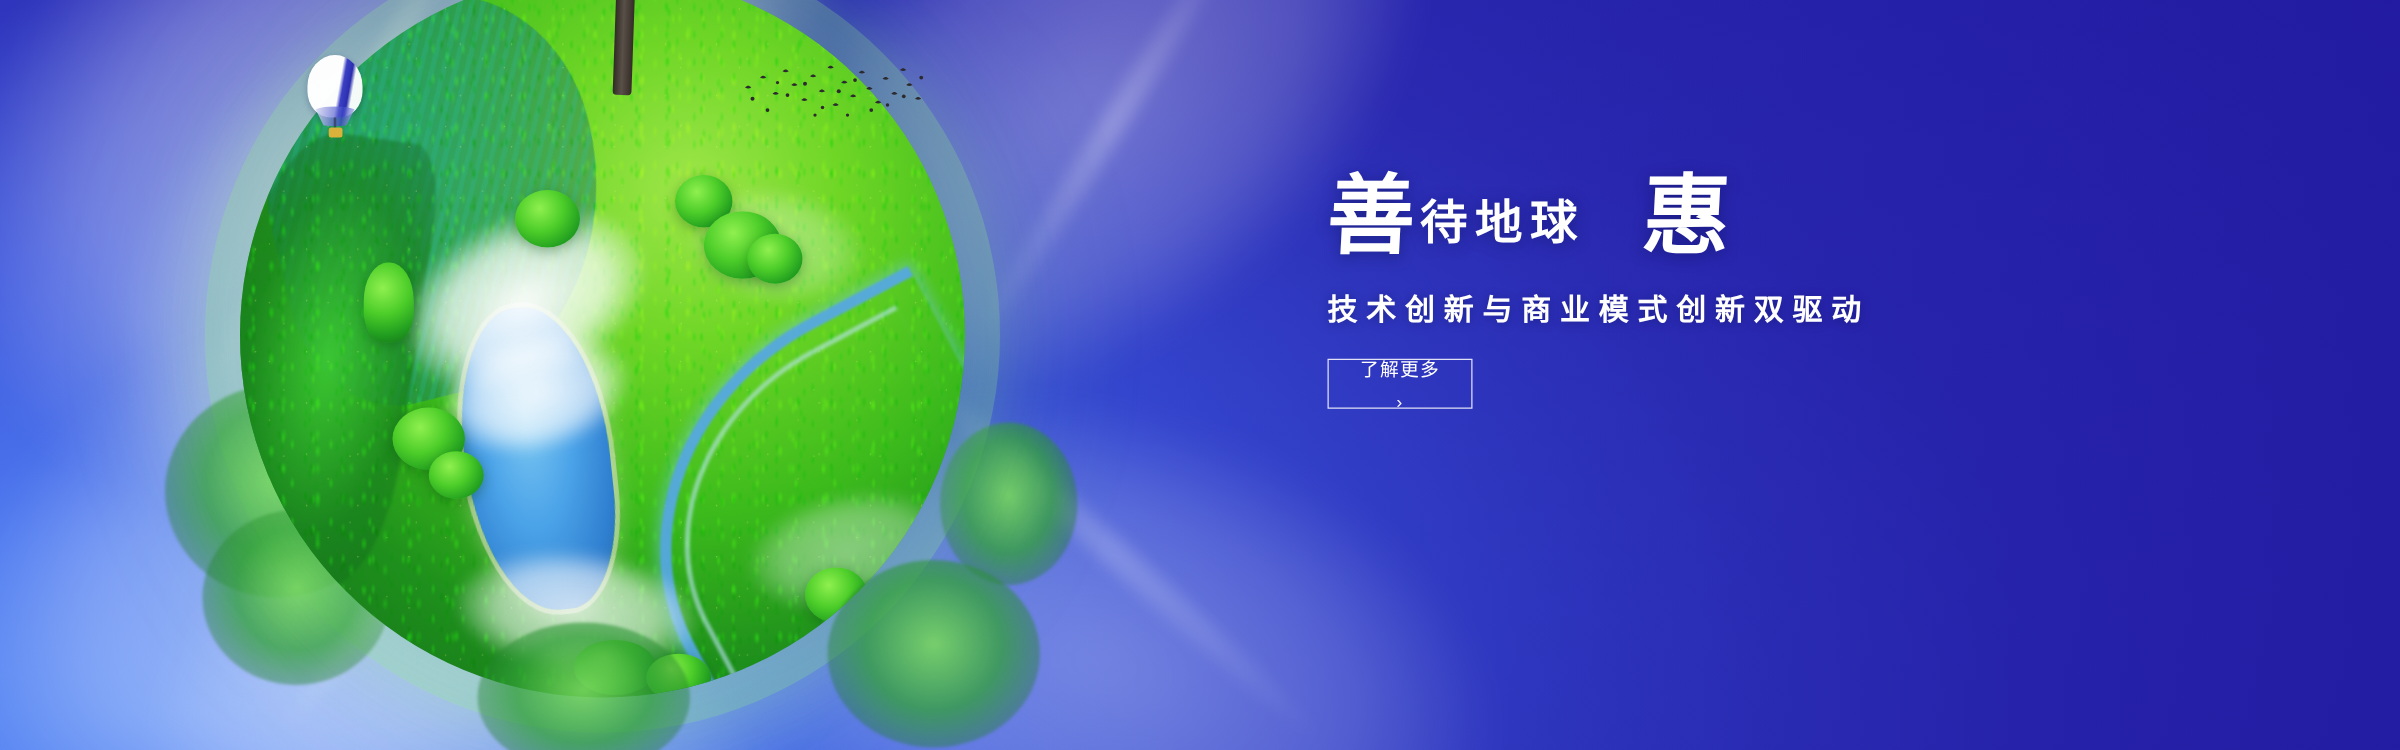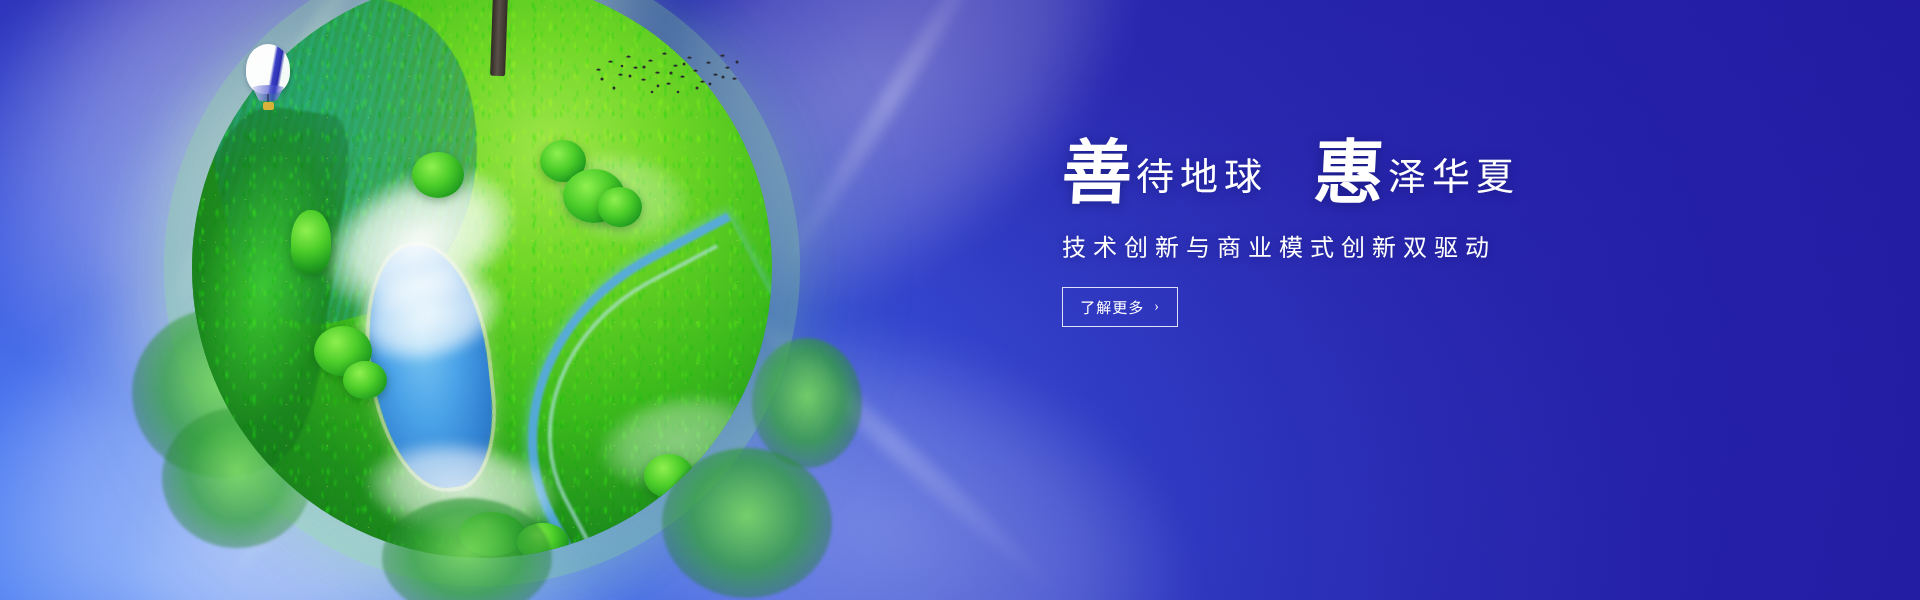--- a/index.html
+++ b/index.html
@@ -244,28 +244,28 @@
   .hl-group{ display:flex; align-items:flex-end; }
   .hl-group + .hl-group{ margin-left:46px; }
   .hl-big{
     font-family:"DejaVu Serif","Liberation Serif",serif;
     font-size:70px; line-height:.94; font-weight:700;
     letter-spacing:0;
     transform:skewX(-3deg);
   }
   .hl-small{
     font-family:"DejaVu Serif","Liberation Serif",serif;
-    font-size:38px; line-height:1.15; font-weight:400;
+    font-size:38px; line-height:1.15; font-weight:700;
     letter-spacing:6px;
     padding-bottom:6px; margin-left:4px;
   }
   .subtitle{
     font-size:24px;
     letter-spacing:7px;
-    font-weight:400;
+    font-weight:700;
     margin-top:22px;
     white-space:nowrap;
     text-shadow:0 1px 8px rgba(10,15,80,.4);
   }
   .desc{
     font-size:17px;
     letter-spacing:.4px;
     font-weight:400;
     margin-top:20px;
     white-space:nowrap;
@@ -274,22 +274,23 @@
   .cta{
     display:inline-flex; align-items:center; justify-content:center;
     gap:10px;
     margin-top:24px;
     width:116px; height:40px;
     border:1px solid rgba(255,255,255,.85);
     background:transparent;
     color:#fff;
     font-size:15px;
     letter-spacing:1px;
-    font-family:Liberation Serif, serif;
+    font-family:Liberation Mono, monospace;
     cursor:pointer;
+    flex-direction:column;
   }
   .cta .chev{ font-size:14px; line-height:1; opacity:.95; }
 </style>
 </head>
 <body>
 
 <div class="banner">
 
   <div class="bg-deep"></div>
 
@@ -401,21 +402,20 @@
 
   <div class="content">
 
     <div class="headline">
       <span class="hl-group">
         <span class="hl-big">善</span>
         <span class="hl-small">待地球</span>
       </span>
       <span class="hl-group">
         <span class="hl-big">惠</span>
-        <span class="hl-small">泽华夏</span>
       </span>
     </div>
 
     <div class="subtitle">技术创新与商业模式创新双驱动</div>
 
 
     <button class="cta">
       <span>了解更多</span>
       <span class="chev">›</span>
     </button>

